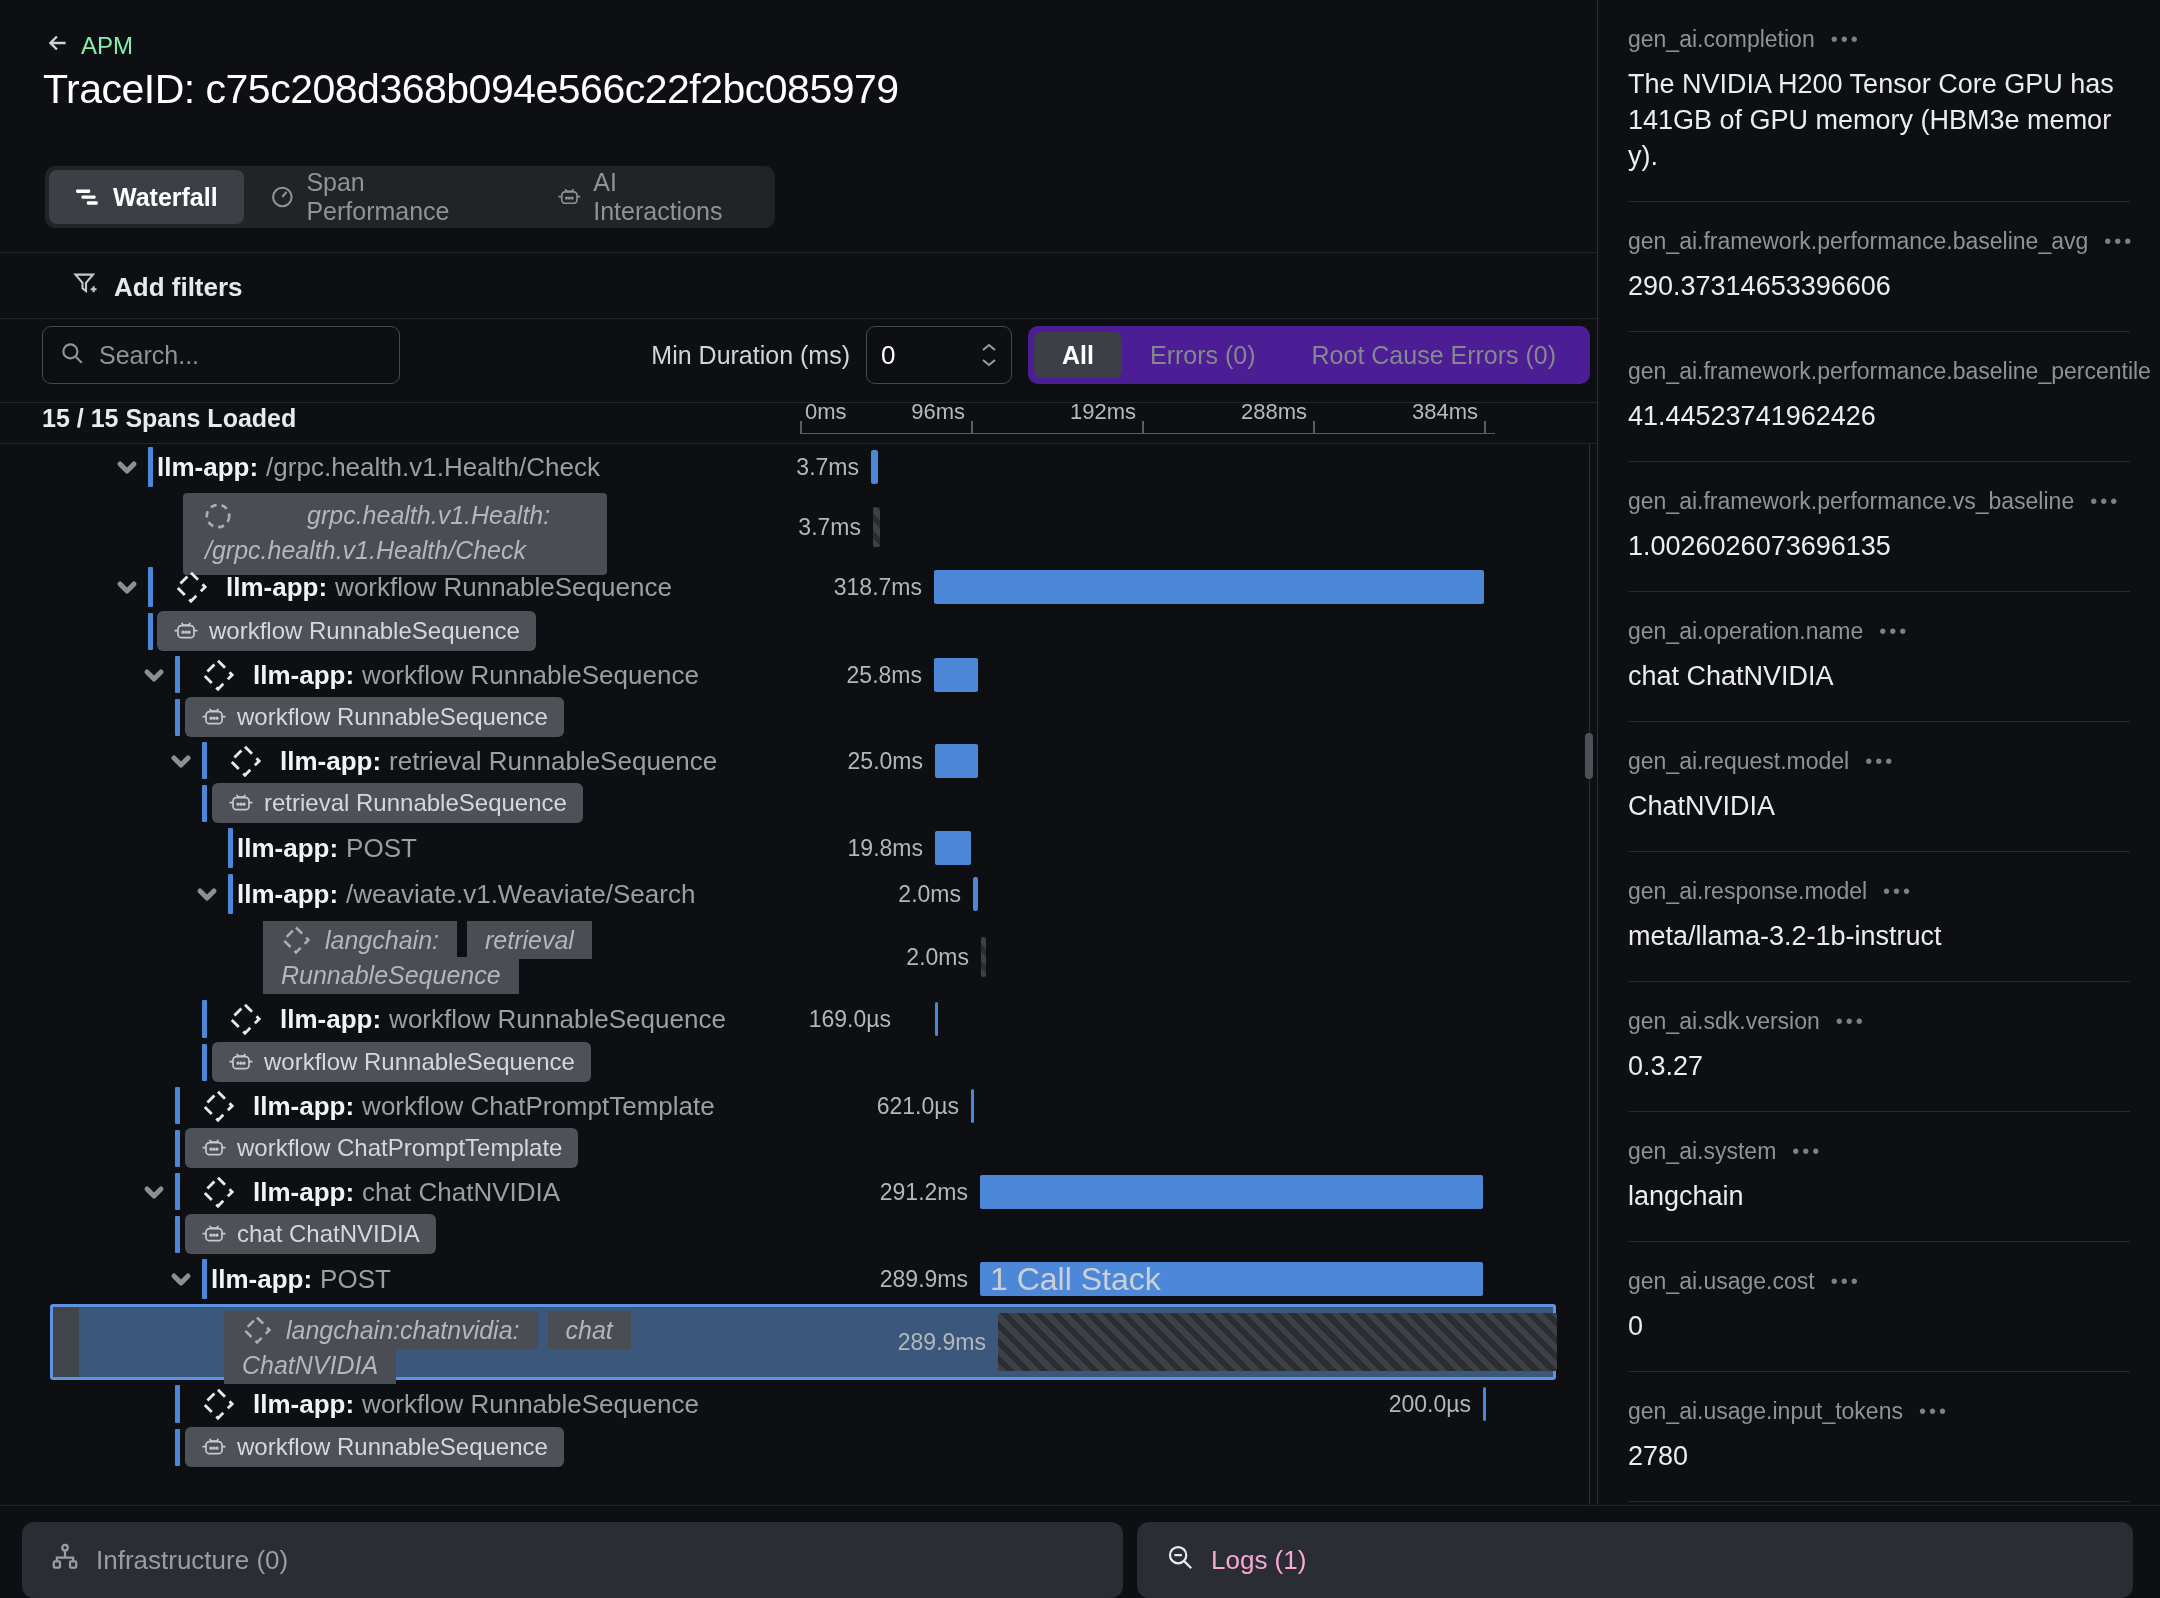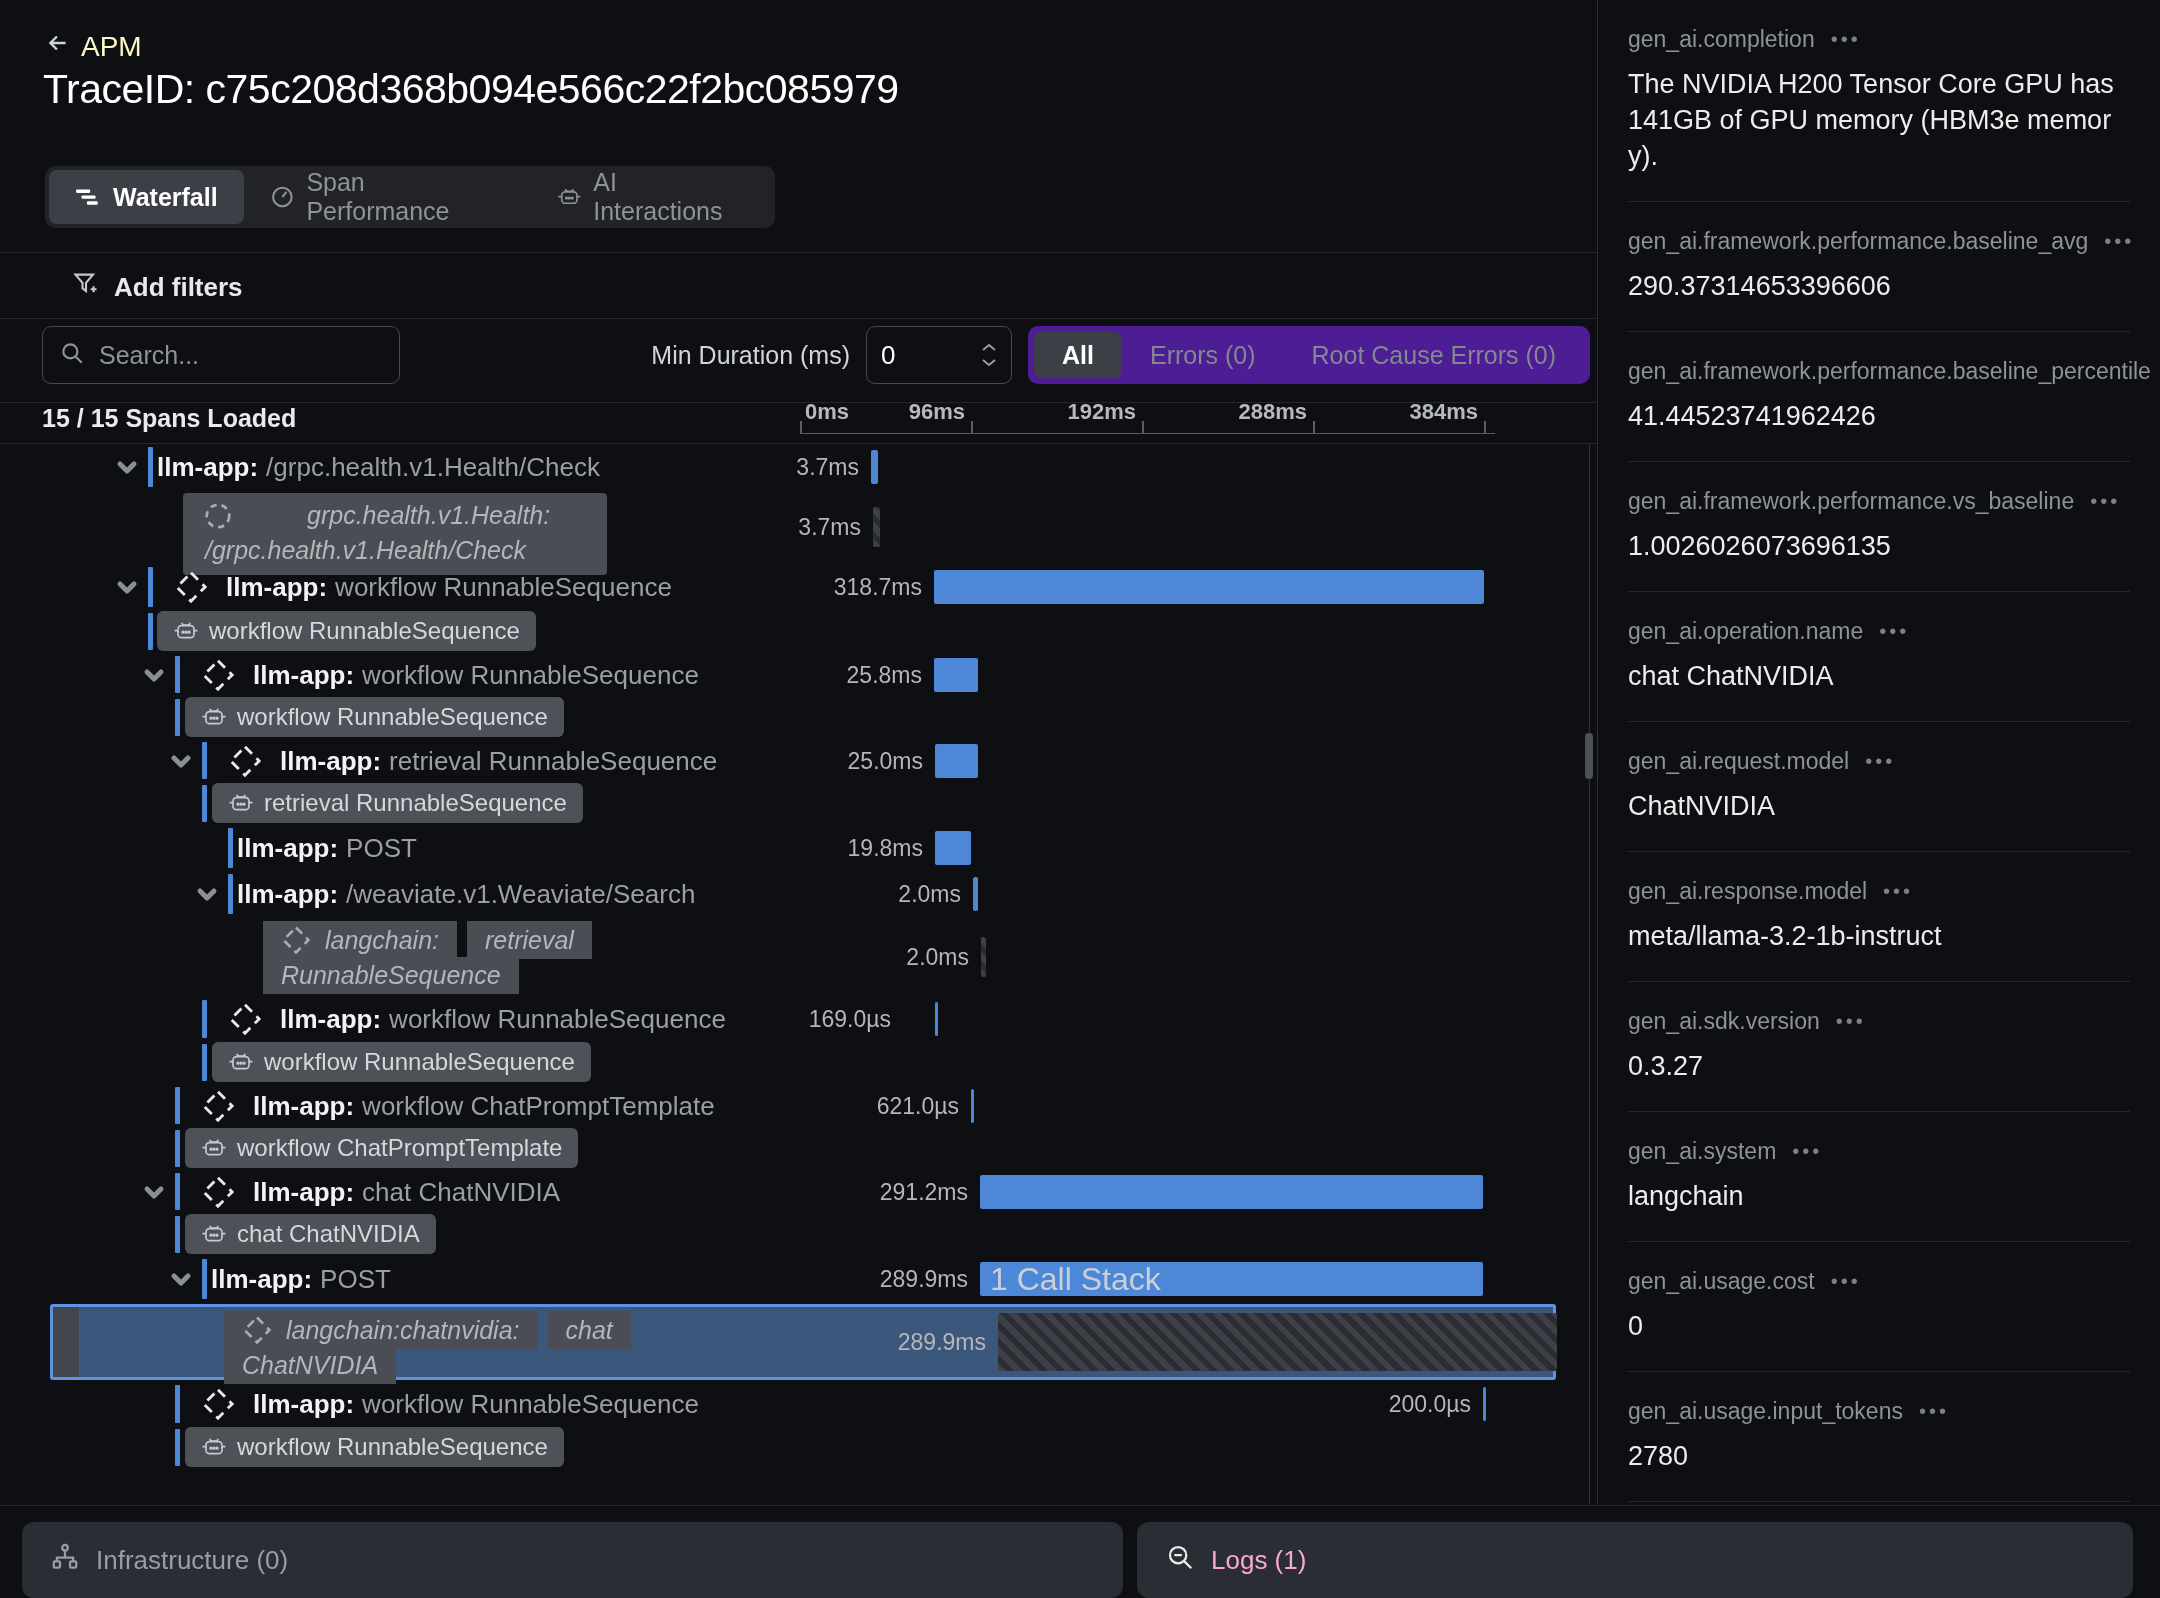--- a/index.html
+++ b/index.html
@@ -1,20 +1,20 @@
 <!DOCTYPE html>
 <html><head>
 <meta charset="utf-8">
 <style>
   html,body{margin:0;padding:0;background:#0d0f12;}
   #app{position:relative;width:2160px;height:1598px;background:#0d0f12;
        font-family:"Liberation Sans",sans-serif;color:#e9eaec;overflow:hidden;}
   
   #back-row{position:absolute;left:45px;top:30px;display:flex;align-items:center;gap:10px;
-            color:#fef9c3;font-size:28px;cursor:pointer;}
+            color:#86efac;font-size:24px;cursor:pointer;}
   #page-title{position:absolute;left:43px;top:66px;font-size:41px;font-weight:400;color:#fff;letter-spacing:-0.5px;}
   
   #tabbar{position:absolute;left:45px;top:166px;width:730px;height:62px;background:#212327;
           border-radius:10px;display:flex;align-items:center;padding:0 4px;box-sizing:border-box;}
   .tab{display:flex;align-items:center;gap:12px;height:54px;padding:0 26px;border-radius:8px;
        font-size:25px;color:#8f9297;cursor:pointer;}
   .tab.active{background:#3c4046;color:#fff;font-weight:700;}
   .divider{position:absolute;left:0;width:1597px;height:1px;background:#23262b;}
   
   #addfilters{position:absolute;left:72px;top:270px;display:flex;align-items:center;gap:14px;
@@ -33,21 +33,21 @@
   #segmented{position:absolute;left:1028px;top:326px;height:58px;background:#4c1d95;border-radius:10px;
              display:flex;align-items:center;padding:0 6px;}
   .seg{font-size:25px;color:#85888e;padding:0 28px;height:46px;display:flex;align-items:center;
        border-radius:8px;cursor:pointer;white-space:nowrap;}
   .seg.active{background:#3c4046;color:#fff;font-weight:600;}
   
   #spans-loaded{position:absolute;left:42px;top:404px;font-size:25px;font-weight:700;color:#e9eaec;}
   #axis{position:absolute;left:800px;top:398px;width:695px;height:36px;}
   #axis .baseline{position:absolute;left:0;right:0;bottom:0;height:1px;background:#5a5e64;}
   #axis .tick{position:absolute;bottom:0;width:2px;height:13px;background:#5a5e64;}
-  #axis .ticklabel{position:absolute;bottom:9px;font-size:22px;font-weight:700;color:#b7b9bd;white-space:nowrap;}
+  #axis .ticklabel{position:absolute;bottom:9px;font-size:22px;font-weight:400;color:#b7b9bd;white-space:nowrap;}
   
   #waterfall{position:absolute;left:0;top:444px;width:1597px;}
   .wrow{position:relative;width:100%;}
   .tickbar{position:absolute;width:5px;top:3px;bottom:3px;background:#4d87d8;border-radius:1px;}
   .caret{position:absolute;top:50%;transform:translateY(-50%);cursor:pointer;line-height:0;}
   .dmnd{position:absolute;top:50%;transform:translateY(-50%);line-height:0;}
   .rowlabel{position:absolute;top:50%;transform:translateY(-50%);font-size:26px;color:#9b9ea4;white-space:nowrap;}
   .rowlabel b{color:#f2f3f4;font-weight:700;margin-right:8px;}
   .timeline{position:absolute;left:800px;top:0;width:695px;height:100%;}
   .dur{position:absolute;top:50%;transform:translateY(-50%);font-size:23px;color:#b4b6ba;white-space:nowrap;}

